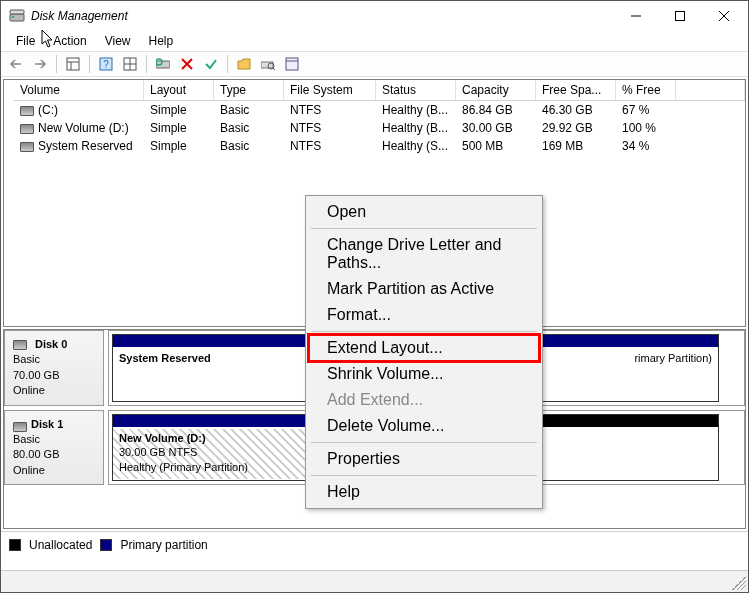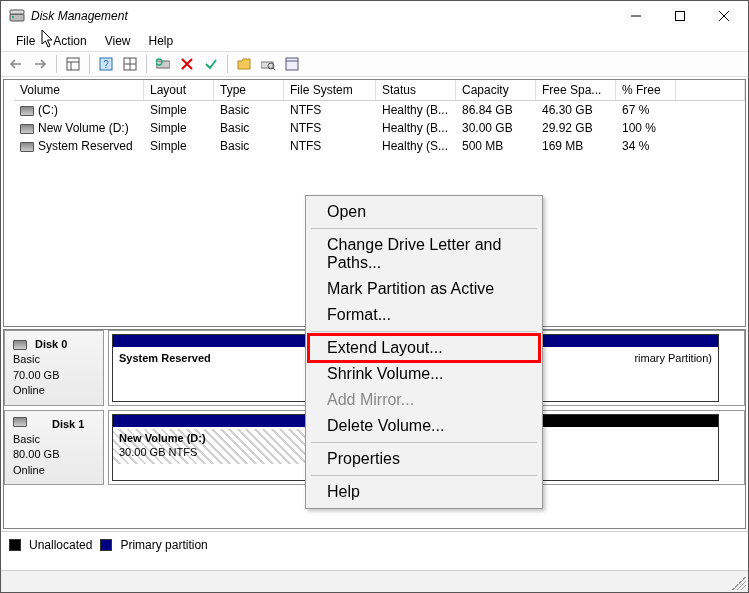--- a/index.html
+++ b/index.html
@@ -234,34 +234,35 @@
           <div class="volbox primary" style="width: 408px;">
             <div class="vhdr"></div>
             <div class="vbody" style="text-align:right">
               <div>rimary Partition)</div>
             </div>
           </div>
         </div>
       </div>
       <div class="diskrow">
         <div class="diskcell">
-          <div style="display:flex;align-items:flex-start;gap:21px">
+          <div style="display:flex;align-items:flex-end;gap:0">
             <span class="vico"></span>
             <span class="dtitle">Disk 1</span>
           </div>
     <div>Basic</div>
     <div>80.00 GB</div>
     <div>Online</div>
         </div>
         <div class="volrow">
           <div class="volbox primary hatched" style="width: 230px;">
             <div class="vhdr"></div>
             <div class="vbody">
               <div class="vtitle">New Volume  (D:)</div>
               <div>30.00 GB NTFS</div>
+              <div>Healthy (Primary Partition)</div>
             </div>
           </div>
           <div class="volbox unalloc" style="width: 374px;">
             <div class="vhdr"></div>
             <div class="vbody">
               <div>50.00 GB</div>
               <div>Unallocated</div>
             </div>
           </div>
         </div>
@@ -280,19 +281,19 @@
 
 <div class="ctxmenu">
   <div class="mi">Open</div>
   <hr>
   <div class="mi">Change Drive Letter and Paths...</div>
   <div class="mi">Mark Partition as Active</div>
   <div class="mi">Format...</div>
   <hr>
   <div class="mi highlight">Extend Layout...</div>
   <div class="mi">Shrink Volume...</div>
-  <div class="mi dis">Add Mirror...</div>
+  <div class="mi dis">Add Extend...</div>
   <div class="mi">Delete Volume...</div>
   <hr>
   <div class="mi">Properties</div>
   <hr>
   <div class="mi">Help</div>
 </div>
 
 </body></html>

